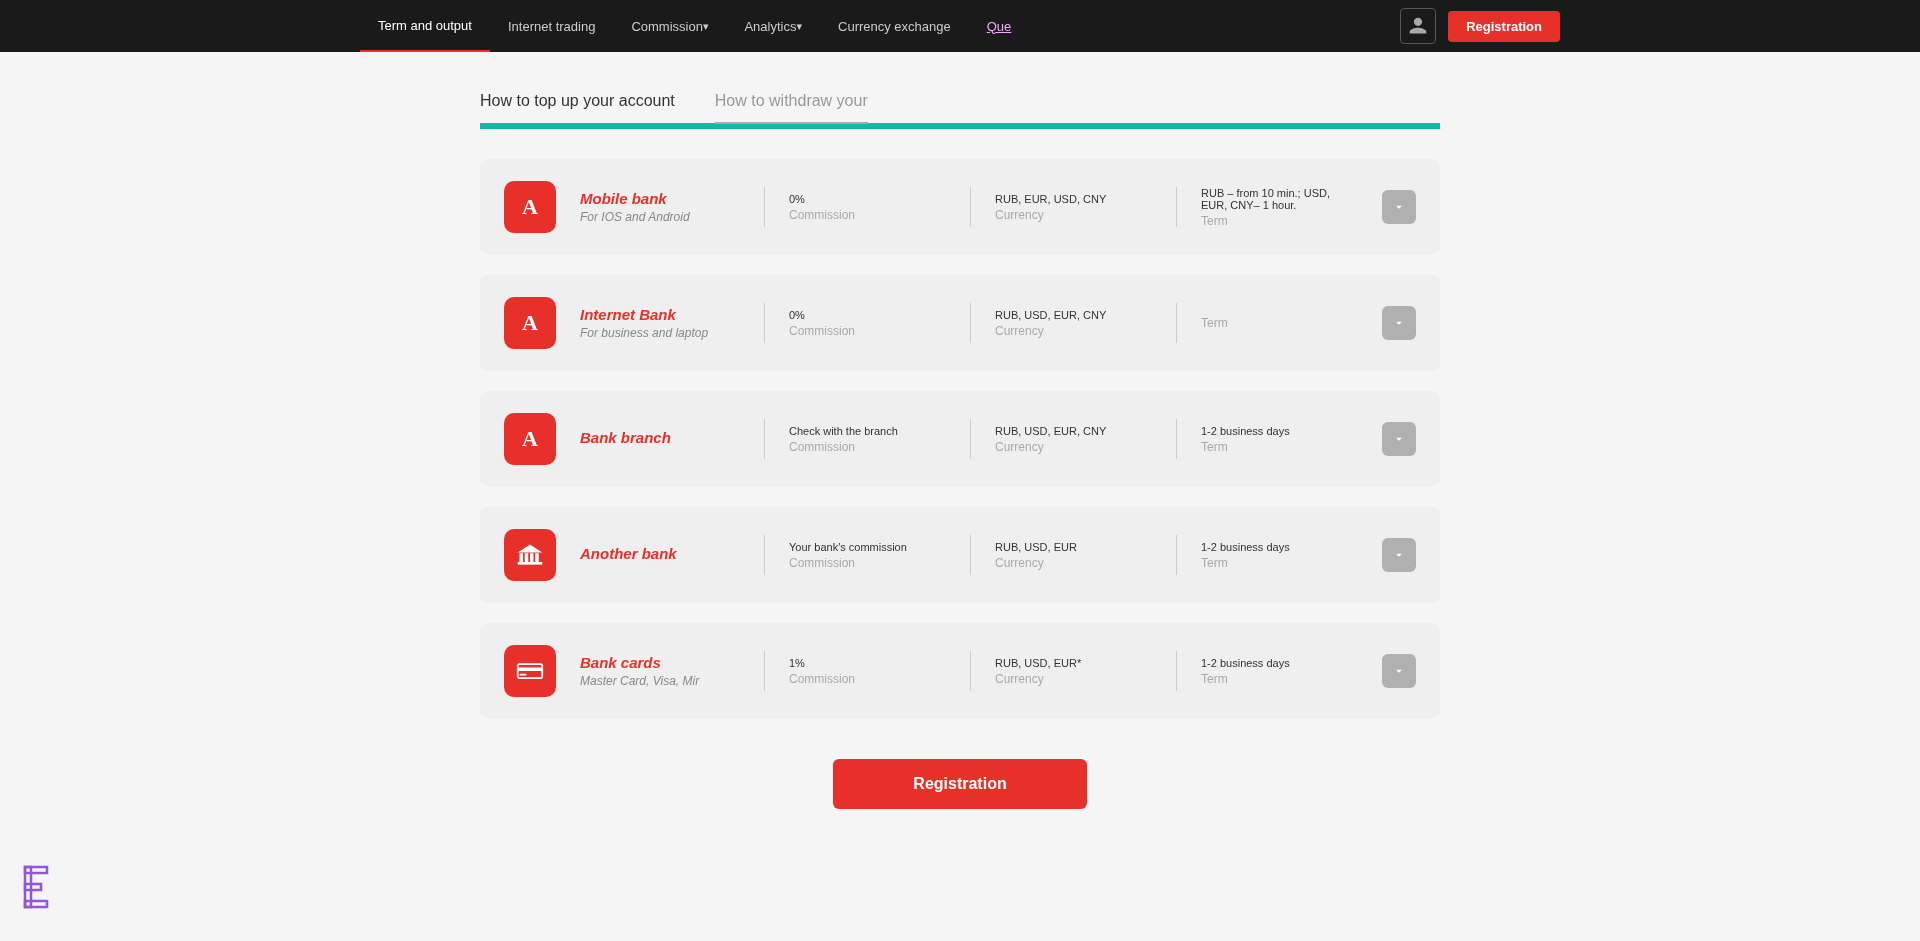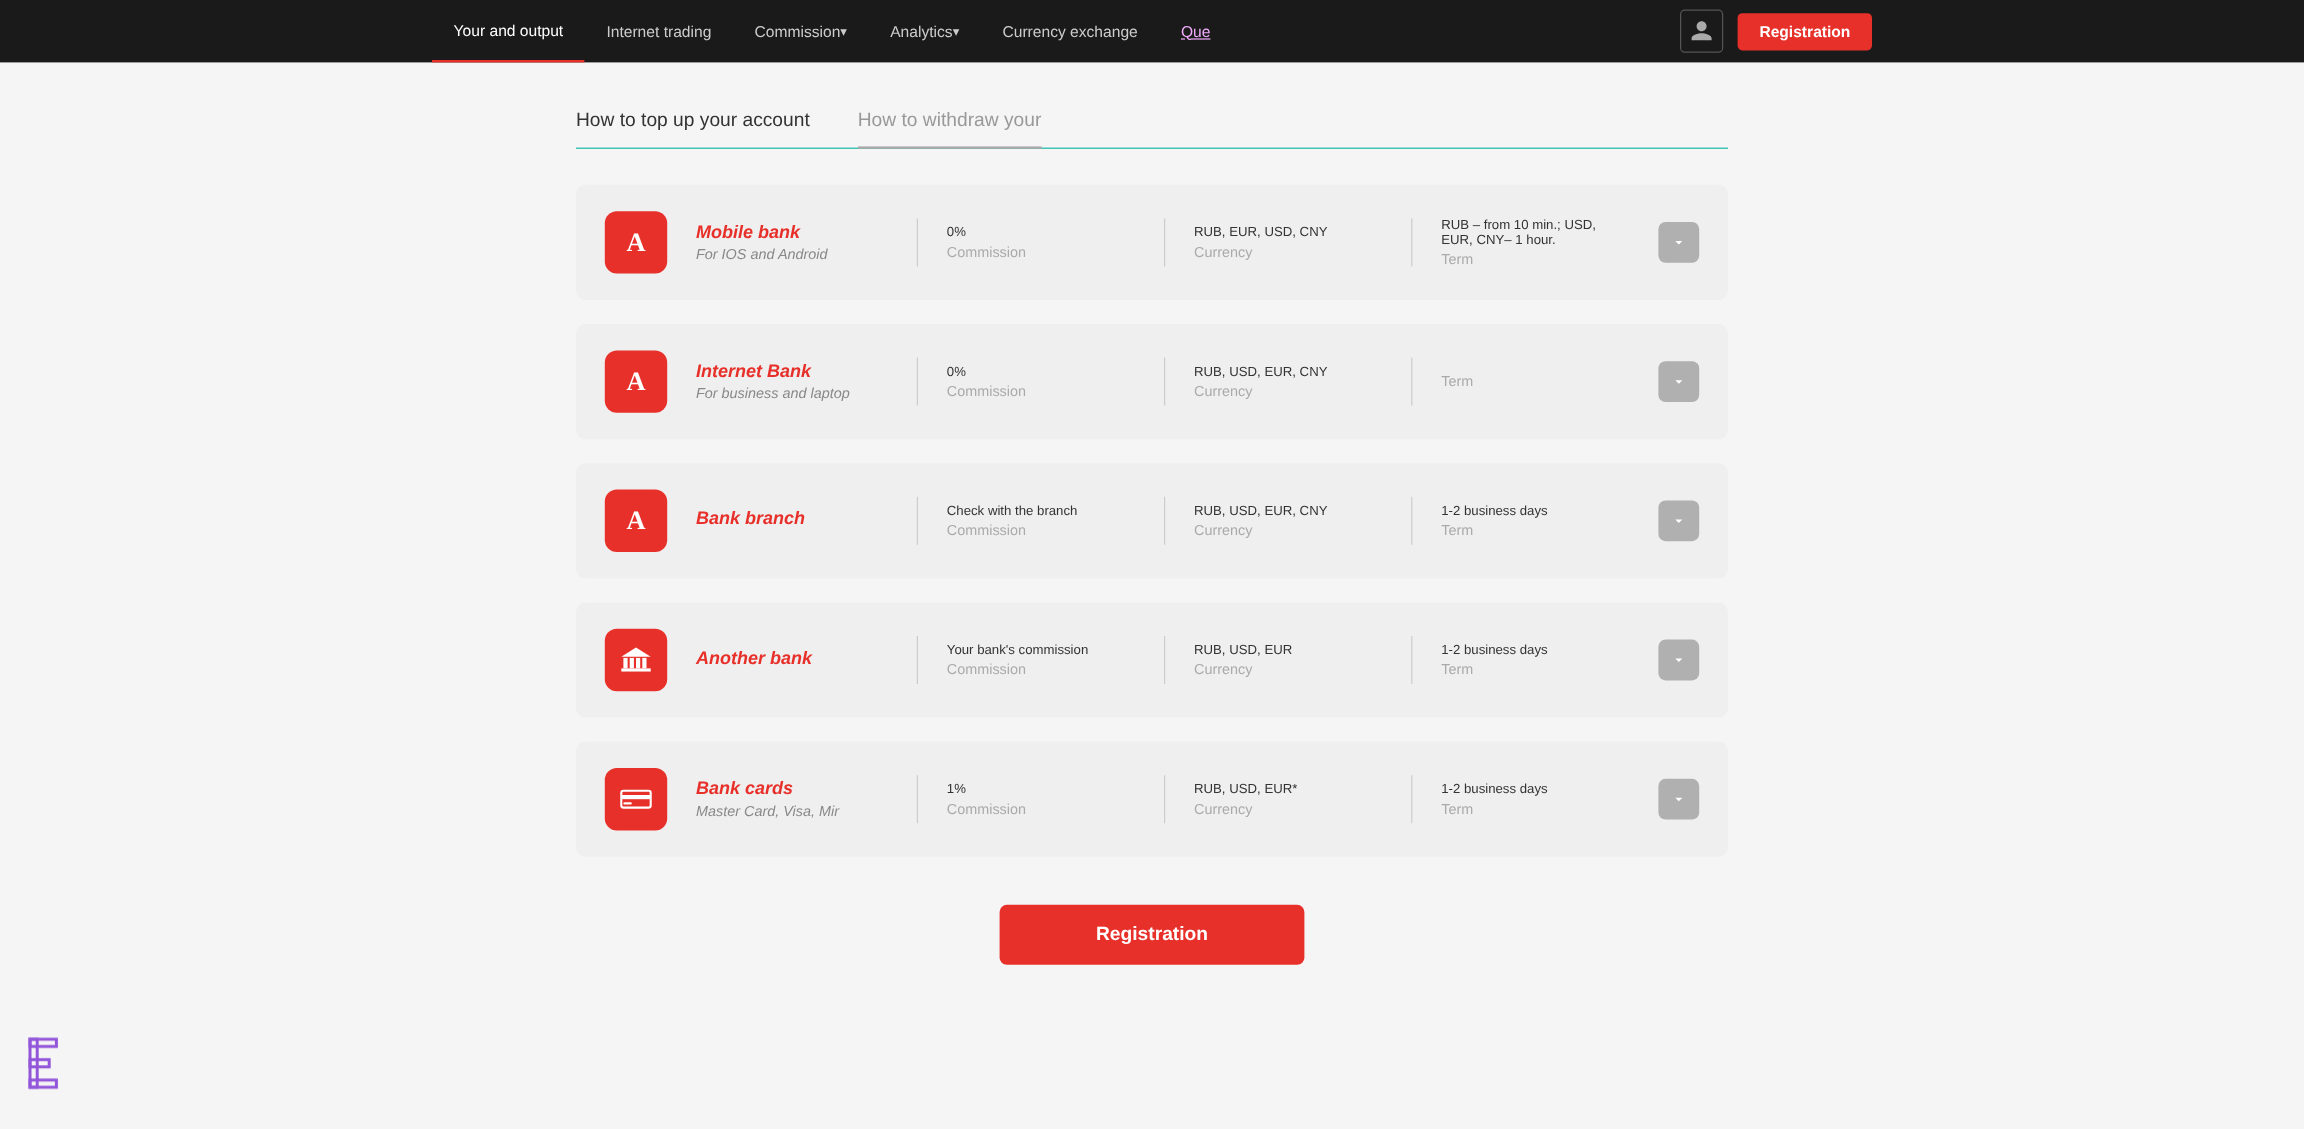--- a/index.html
+++ b/index.html
@@ -79,21 +79,21 @@
       max-width: 1000px;
       margin: 0 auto;
       padding: 40px 20px 80px;
     }
 
     
     .tabs {
       display: flex;
       gap: 40px;
       margin-bottom: 30px;
-      border-bottom: 1px solid #14b8a6;
+      border-bottom: 6px solid #14b8a6;
       padding-bottom: 0;
     }
     .tab {
       font-size: 16px;
       padding-bottom: 12px;
       cursor: pointer;
       color: #333;
       font-weight: 500;
       border-bottom: 2px solid transparent;
       margin-bottom: -1px;
@@ -204,21 +204,21 @@
       opacity: 0.8;
     }
     .watermark-svg { width: 60px; height: 60px; }
   </style>
 </head>
 <body>
 
 <nav class="navbar">
   <div class="navbar-inner">
     <div class="nav-links">
-      <a class="nav-link active" style="border-bottom: 2px solid rgb(232, 48, 42); color: rgb(255, 255, 255);">Your and output</a>
+      <a class="nav-link active" style="border-bottom: 2px solid rgb(232, 48, 42); color: rgb(255, 255, 255);">Term and output</a>
       <a class="nav-link" style="border-bottom: none; color: rgb(204, 204, 204);">Internet trading</a>
       <a class="nav-link has-arrow" style="border-bottom: none; color: rgb(204, 204, 204);">Commission</a>
       <a class="nav-link has-arrow" style="border-bottom: none; color: rgb(204, 204, 204);">Analytics</a>
       <a class="nav-link" style="border-bottom: none; color: rgb(204, 204, 204);">Currency exchange</a>
       <a class="nav-link" style="border-bottom: none; color: #f0abfc; text-decoration: underline;">Que</a>
     </div>
     <div class="nav-right">
       <div class="nav-user-icon">
         <svg width="20" height="20" viewBox="0 0 24 24">
             <path d="M12 12c2.7 0 5-2.3 5-5s-2.3-5-5-5-5 2.3-5 5 2.3 5 5 5zm0 2c-3.3 0-10 1.7-10 5v2h20v-2c0-3.3-6.7-5-10-5z" fill="#aaa"></path>

